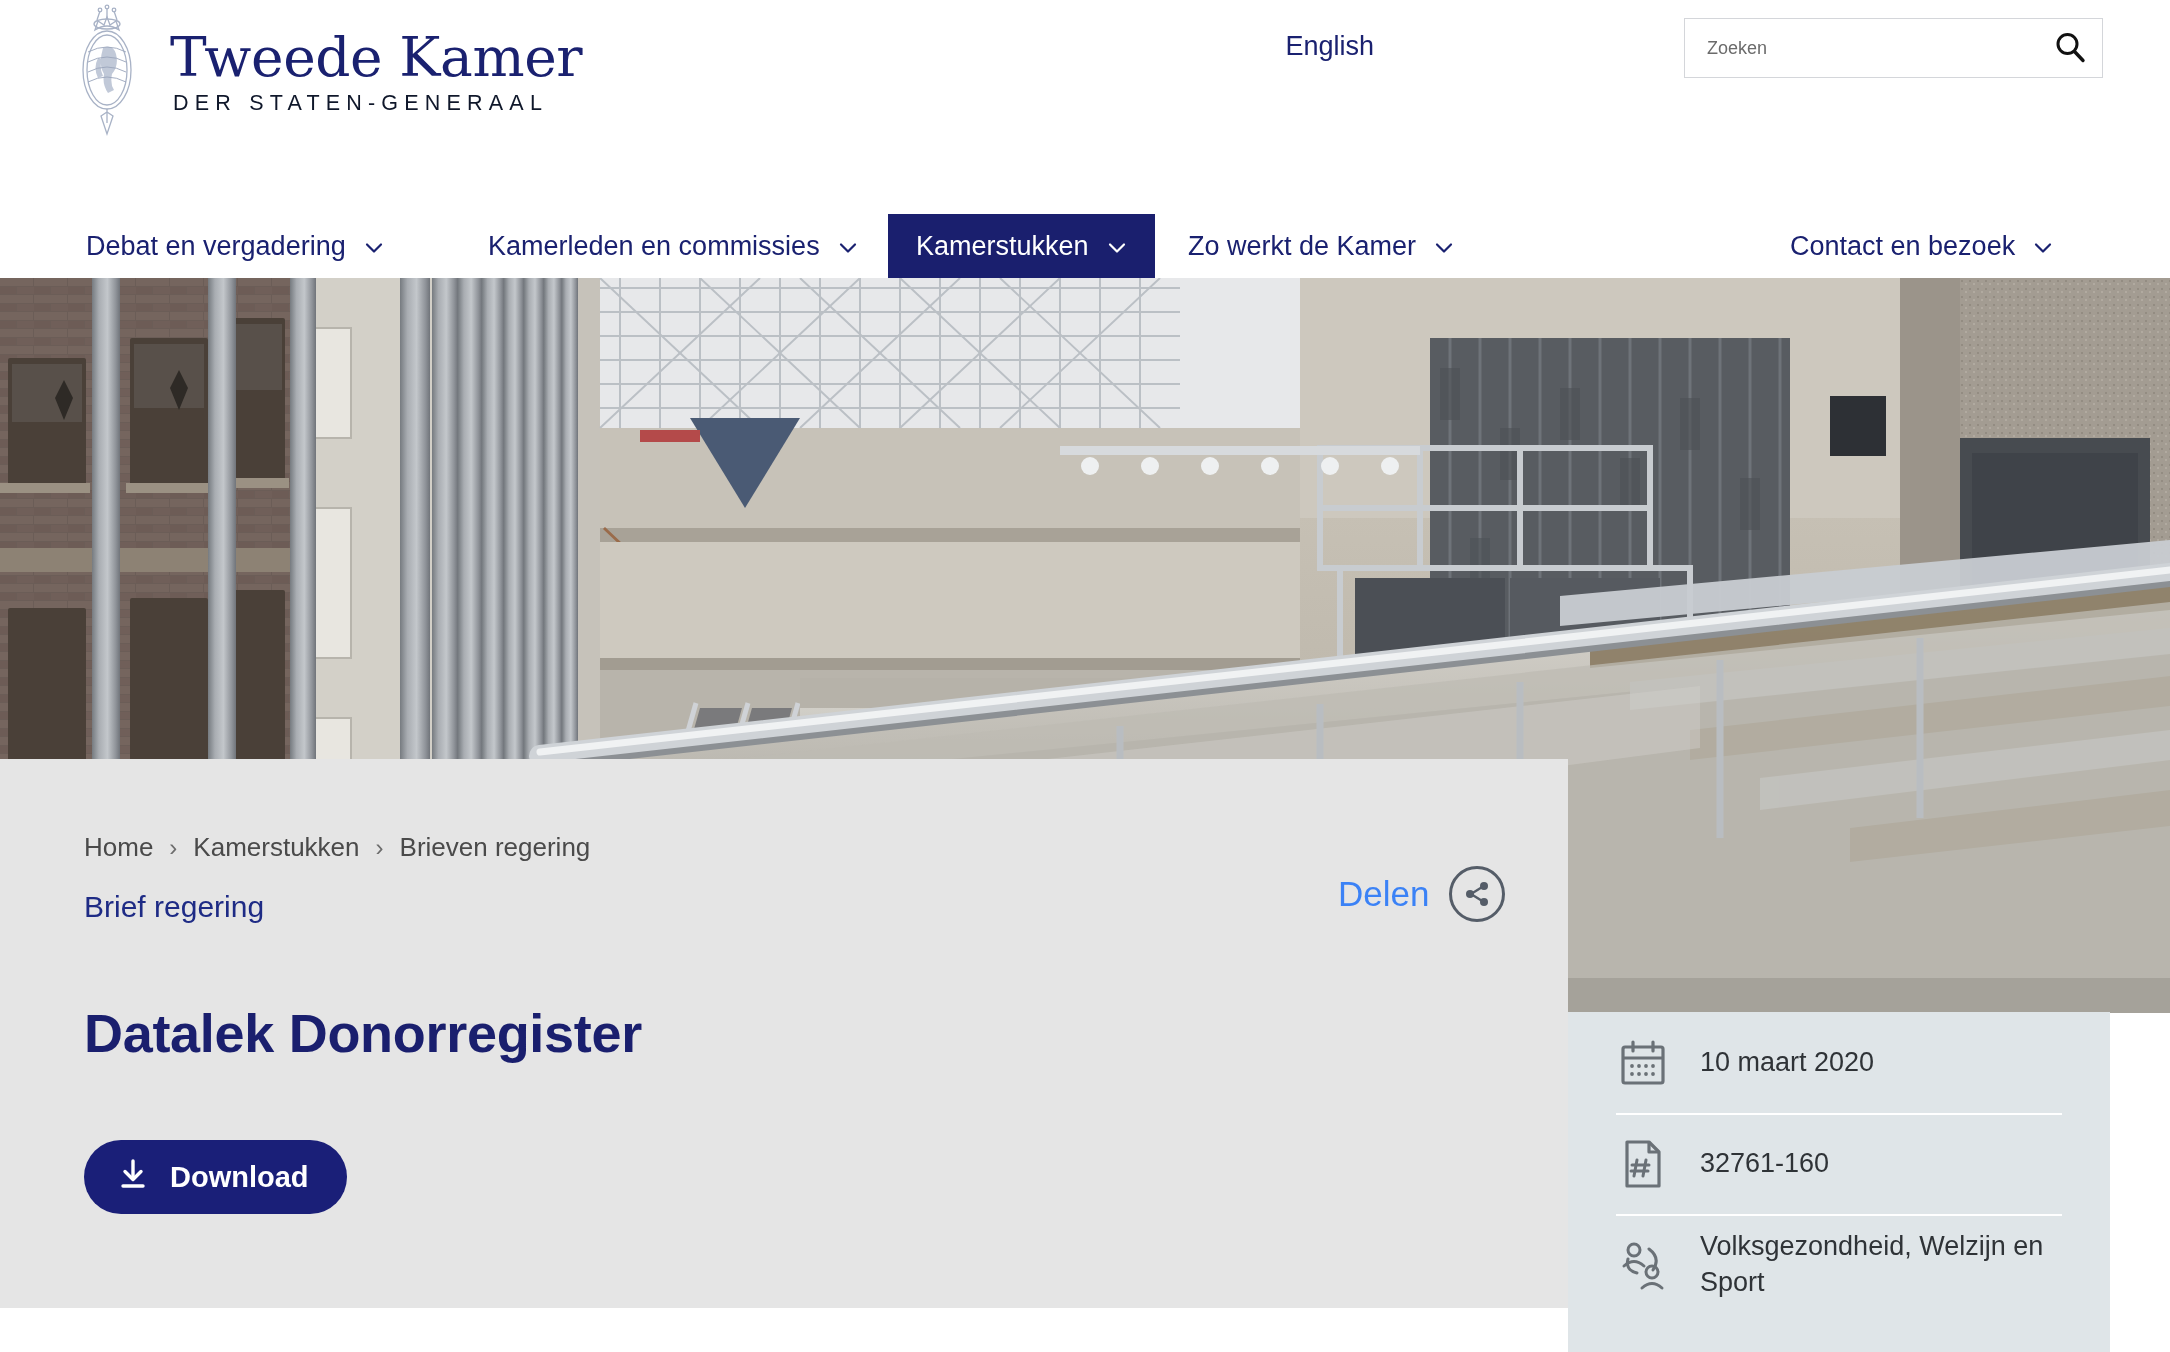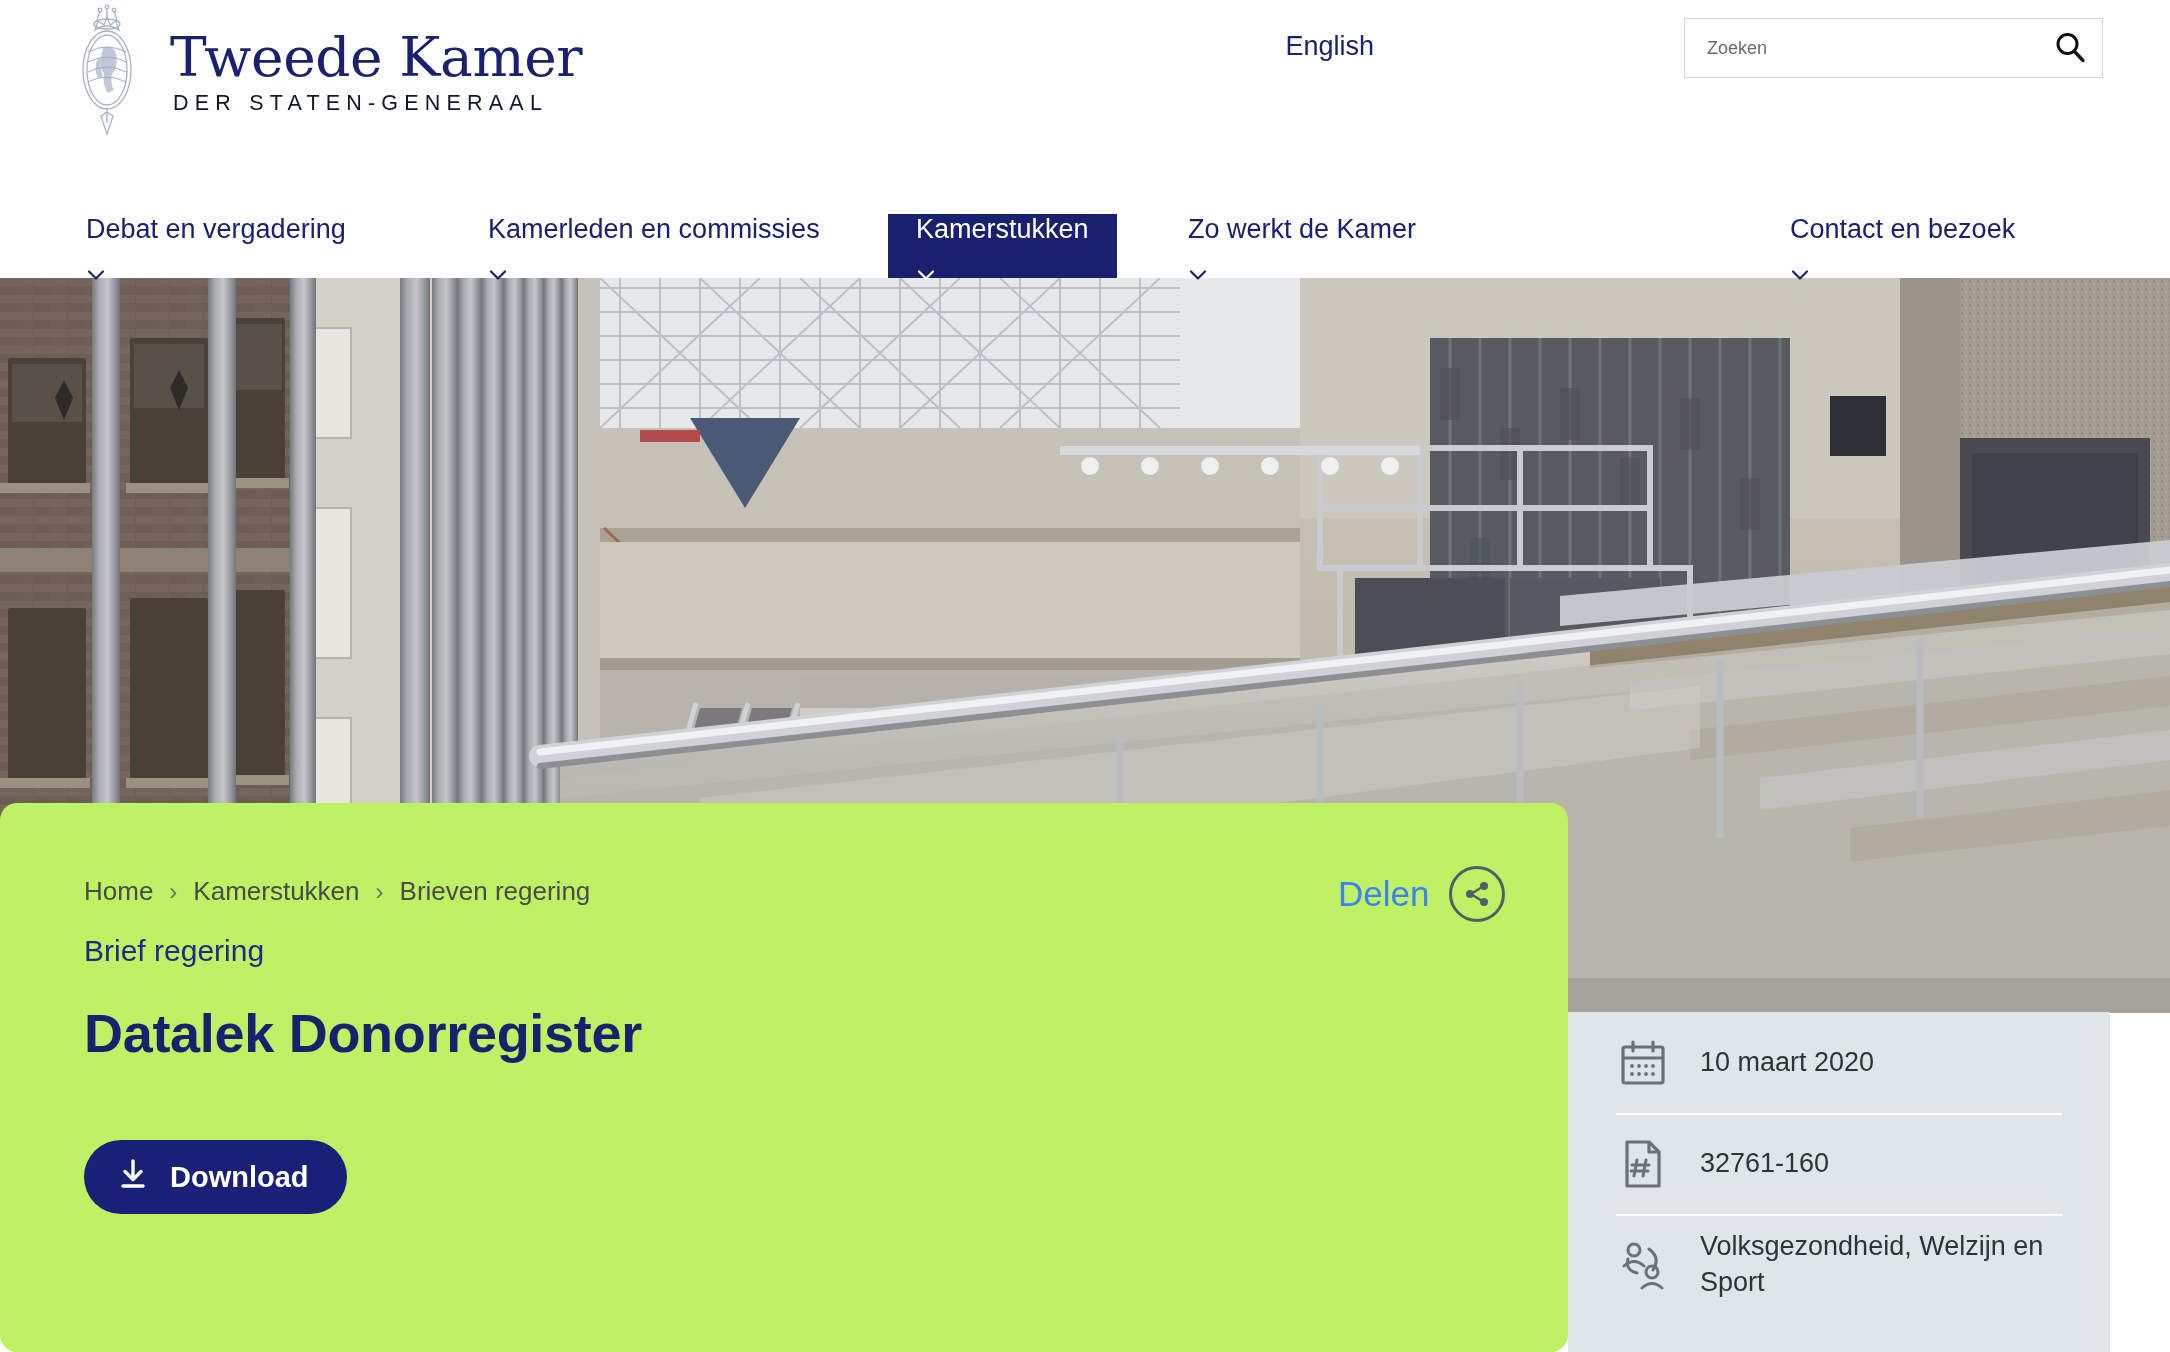--- a/index.html
+++ b/index.html
@@ -48,38 +48,38 @@
     display: flex; align-items: center; justify-content: center; padding-right: 8px;
   }
 
   
   .nav {
     position: absolute; left: 0; top: 214px; width: 2170px; height: 64px;
     background: #ffffff; z-index: 19;
   }
   .nav-inner { position: relative; height: 100%; }
   .nav-item {
-    position: absolute; top: 0; height: 64px; display: flex; 
+    position: absolute; top: 0; height: 64px; display: flex; align-items: center;
     gap: 18px; padding: 0 16px; font-size: 27px; color: #1a2170;
-    cursor: pointer; white-space: nowrap; text-decoration: none; flex-direction: column;
+    cursor: pointer; white-space: nowrap; text-decoration: none;
   }
   .nav-item.active { background: #1a1f6e; color: #ffffff; padding: 0 28px; }
   .chev { display: inline-block; width: 20px; height: 20px; position: relative; top: -2px; }
 
   
   .hero {
     position: absolute; left: 0; top: 278px; width: 2170px; height: 735px;
     overflow: hidden; z-index: 1; background: #b9b5ae;
   }
   .hero svg { display: block; width: 2170px; height: 735px; }
 
   
   .card {
-    position: absolute; left: 0; top: 803px; width: 1568px; height: 549px;
-    background: #bef264; z-index: 10; border-radius: 17px;
+    position: absolute; left: 0; top: 759px; width: 1568px; height: 549px;
+    background: #e5e5e5; z-index: 10;
   }
   .breadcrumb {
     position: absolute; left: 84px; top: 73px;
     display: flex; align-items: center; gap: 16px;
     font-size: 26px; color: #4a4a4a;
   }
   .breadcrumb a { color: #4a4a4a; text-decoration: none; cursor: pointer; }
   .bc-sep { color: #6d6d6d; font-size: 24px; line-height: 1; }
   .kicker {
     position: absolute; left: 84px; top: 131px;

